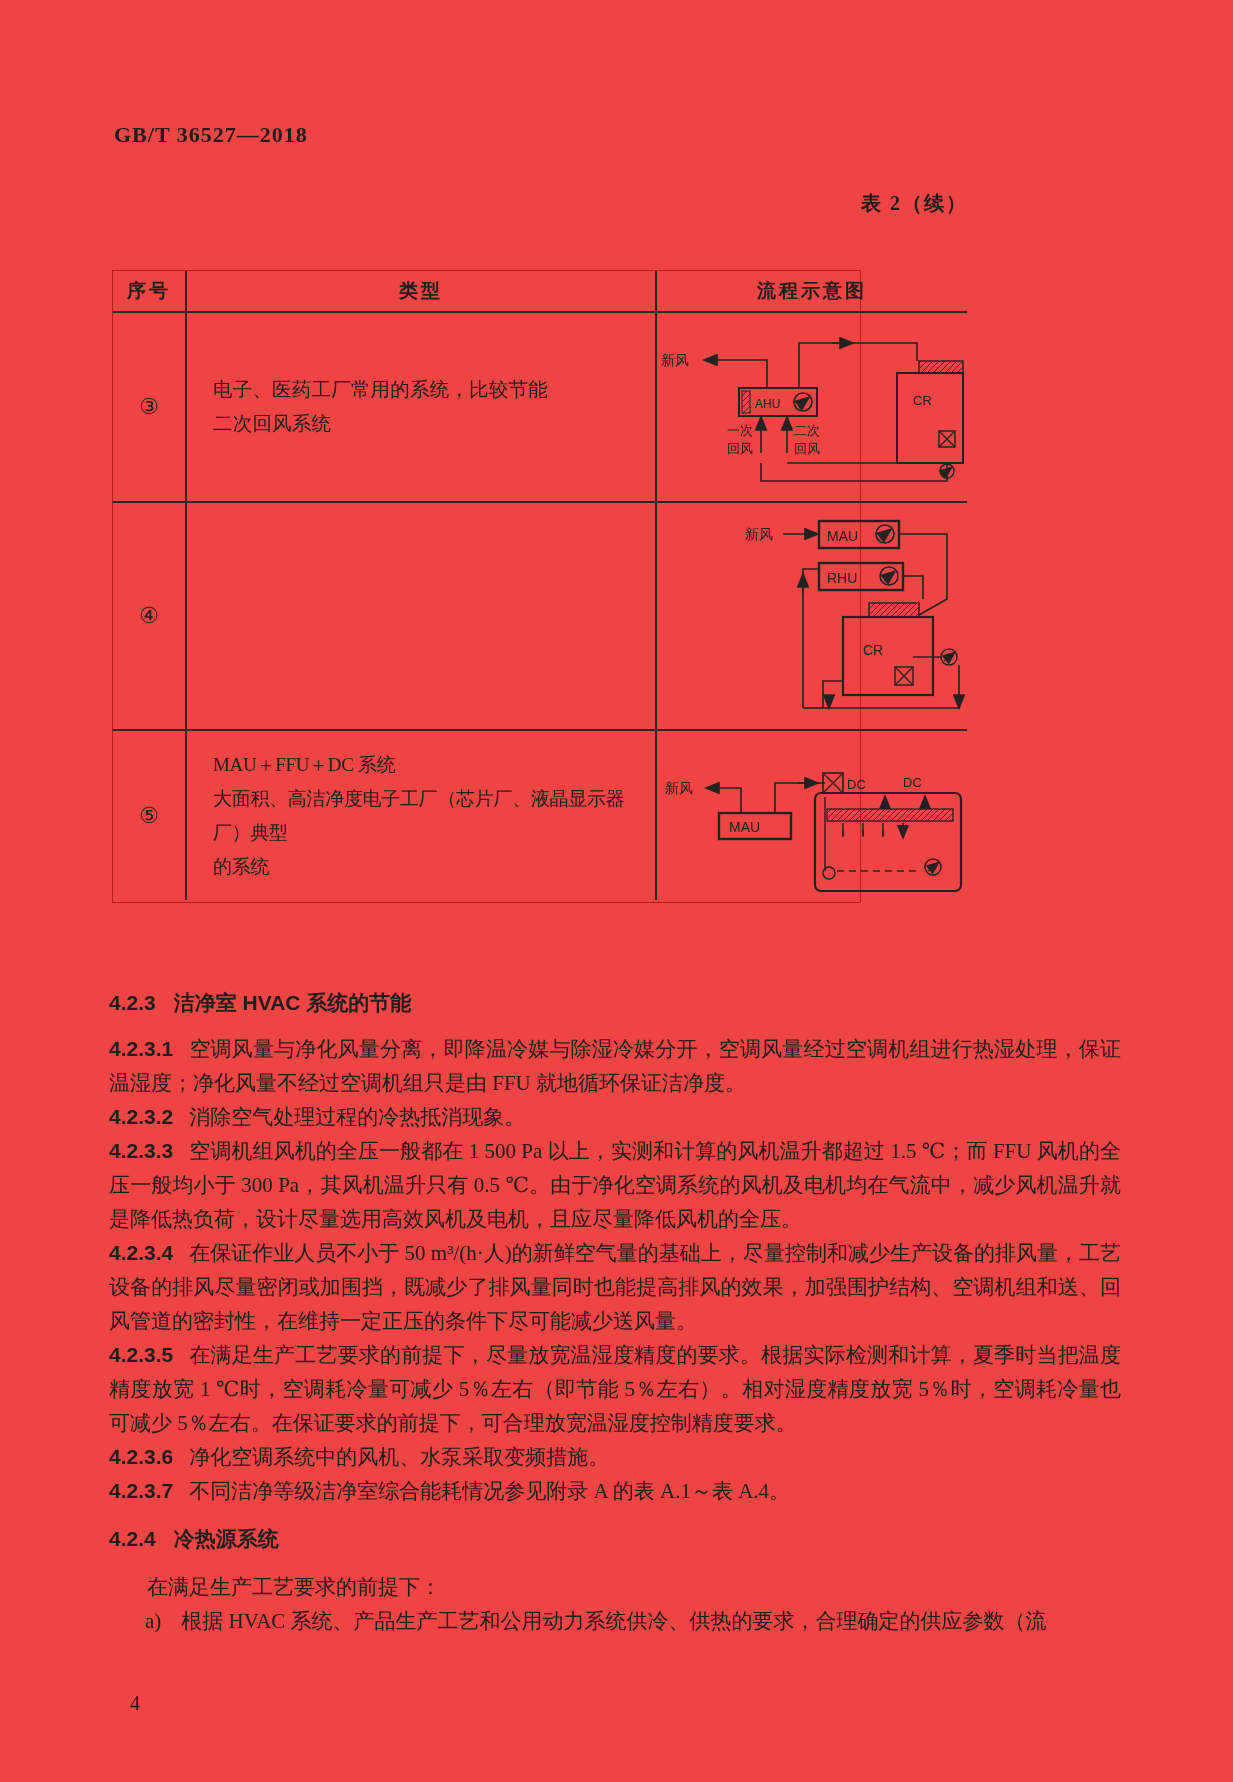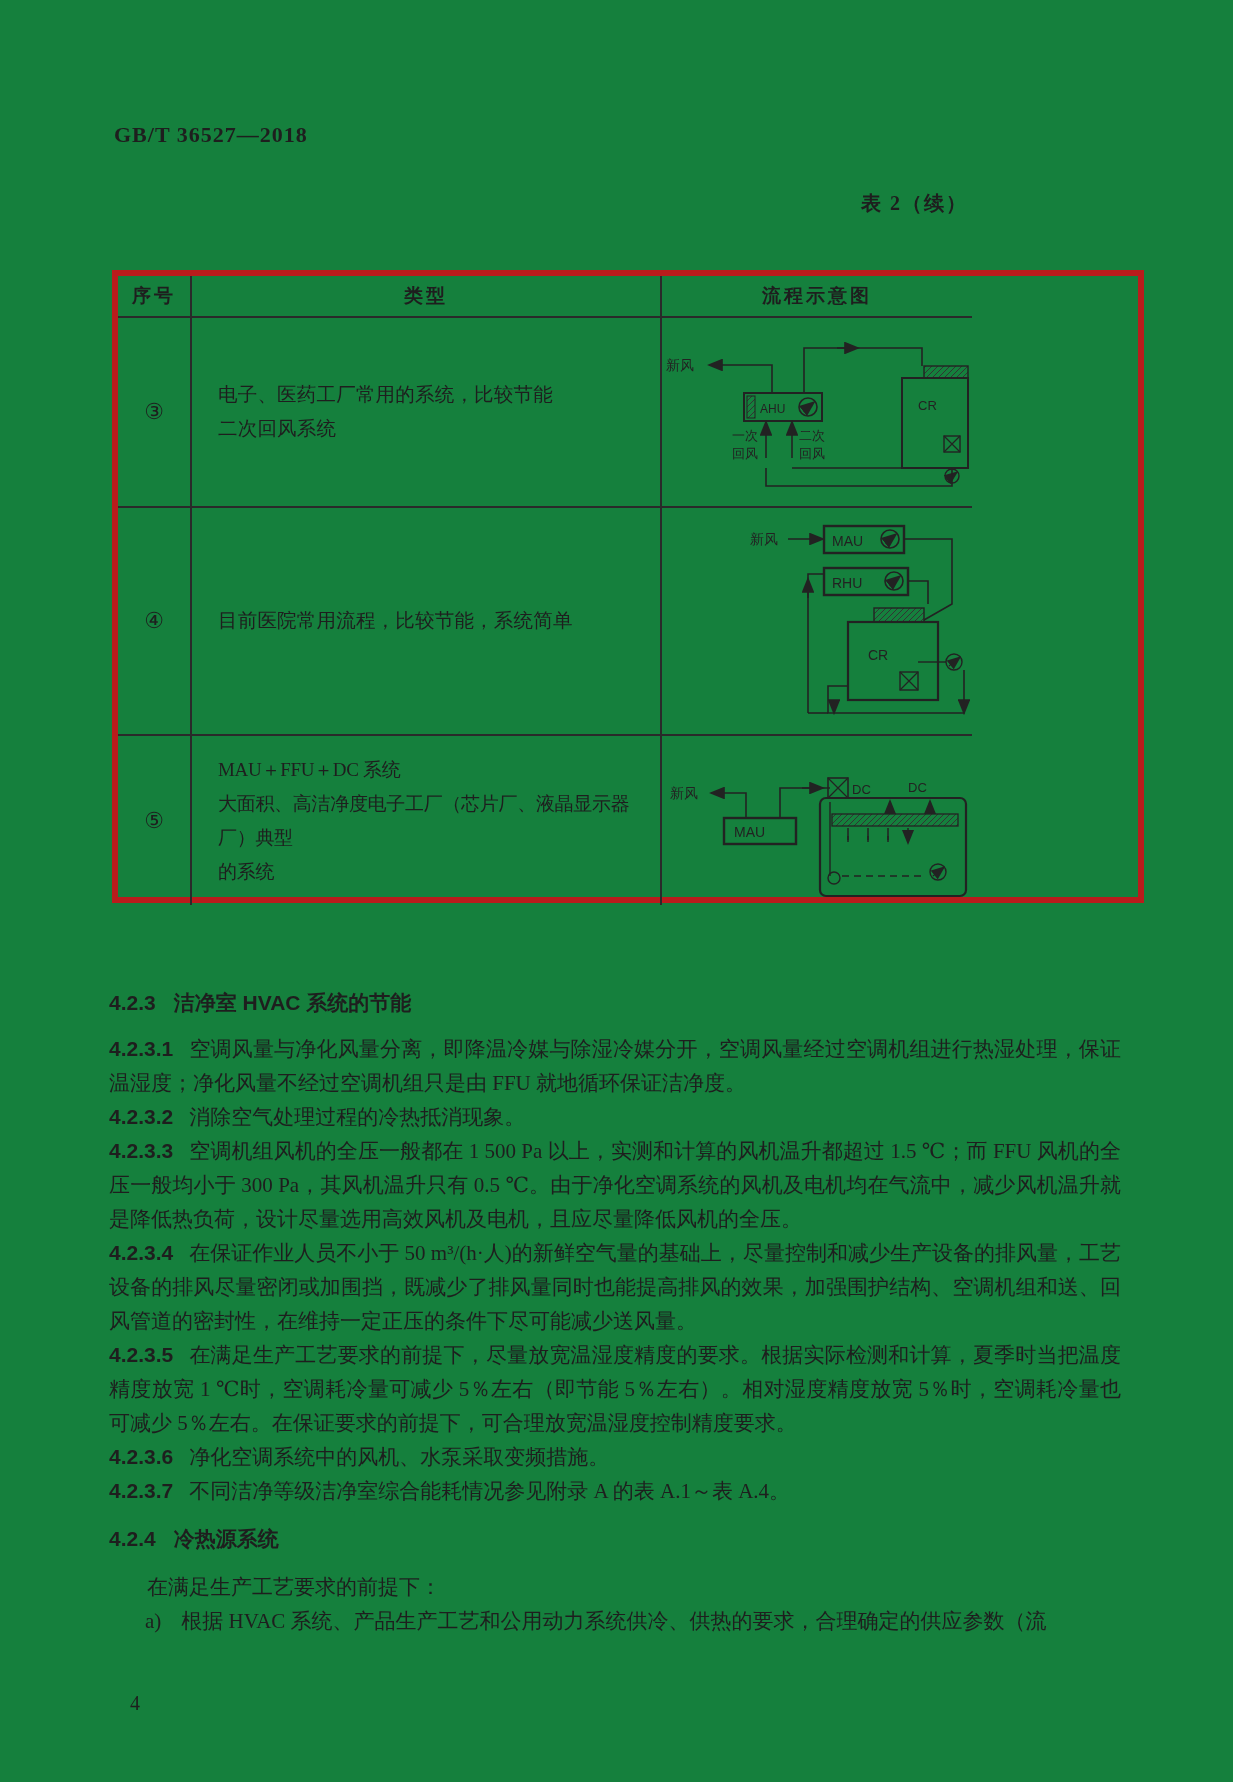--- a/index.html
+++ b/index.html
@@ -1,33 +1,33 @@
 <!DOCTYPE html>
 <html><head>
 <meta charset="utf-8">
 <style>
   html,body{margin:0;padding:0;background:#e8e8e8;}
   #page{
-    position:relative;width:1233px;height:1782px;background:#15803d;
+    position:relative;width:1233px;height:1782px;background:#ef4444;
     font-family:"Liberation Serif","DejaVu Serif",serif;color:#1e1e1e;
     overflow:hidden;
   }
   .doc-code{
     position:absolute;left:114px;top:122px;
     font-family:"Liberation Serif","DejaVu Serif",serif;
     font-weight:bold;font-size:22px;letter-spacing:1px;
   }
   .tbl-title{
     position:absolute;left:112px;top:190px;width:856px;text-align:right;
     font-weight:bold;font-size:20px;letter-spacing:2px;
   }
   
   .tbl{
-    position:absolute;left:112px;top:270px;width:1032px;height:633px;
-    border:6px solid #b91c1c;box-sizing:border-box;
+    position:absolute;left:112px;top:270px;width:749px;height:633px;
+    border:1px solid #b91c1c;box-sizing:border-box;
     display:grid;grid-template-columns:74px 470px 310px;
     grid-template-rows:42px 190px 228px 169px;
   }
   .cell{border-right:2px solid #2a2a2a;border-bottom:2px solid #2a2a2a;box-sizing:border-box;position:relative;}
   .cell.last-col{border-right:none;}
   .cell.last-row{border-bottom:none;}
   .hcell{display:flex;align-items:center;justify-content:center;
     font-weight:bold;font-size:19px;letter-spacing:3px;}
   .numcell{display:flex;align-items:center;justify-content:center;font-size:22px;}
   .typecell{display:flex;flex-direction:column;justify-content:center;
@@ -112,21 +112,20 @@
         <path d="M282,118 L298,134 M298,118 L282,134" stroke="#222" stroke-width="1.2"></path>
         <circle cx="290" cy="158" r="7" fill="none" stroke="#222" stroke-width="1.4"></circle>
         <path d="M286,161 L294,155" stroke="#222" stroke-width="1.4" marker-end="url(#arR1)"></path>
         <path d="M240,150 L130,150" stroke="#222" stroke-width="1.6" fill="none"></path>
         <path d="M290,150 L290,168 L104,168 L104,150" stroke="#222" stroke-width="1.6" fill="none"></path>
       </svg>
     </div>
 
     <div class="cell numcell">④</div>
     <div class="cell typecell">
-      <div>目前医院常用流程，比较节能，系统简单</div>
     </div>
     <div class="cell diagcell last-col">
       <svg width="308" height="226" viewBox="0 0 308 226">
         <defs>
           <marker id="arR2" markerWidth="10" markerHeight="8" refX="8" refY="4" orient="auto">
               <path d="M0,0 L10,4 L0,8 z" fill="#222"></path>
             </marker>
           <pattern id="hat2" patternUnits="userSpaceOnUse" width="6" height="6">
               <path d="M0,6 L6,0" stroke="#333" stroke-width="1"></path>
             </pattern>

